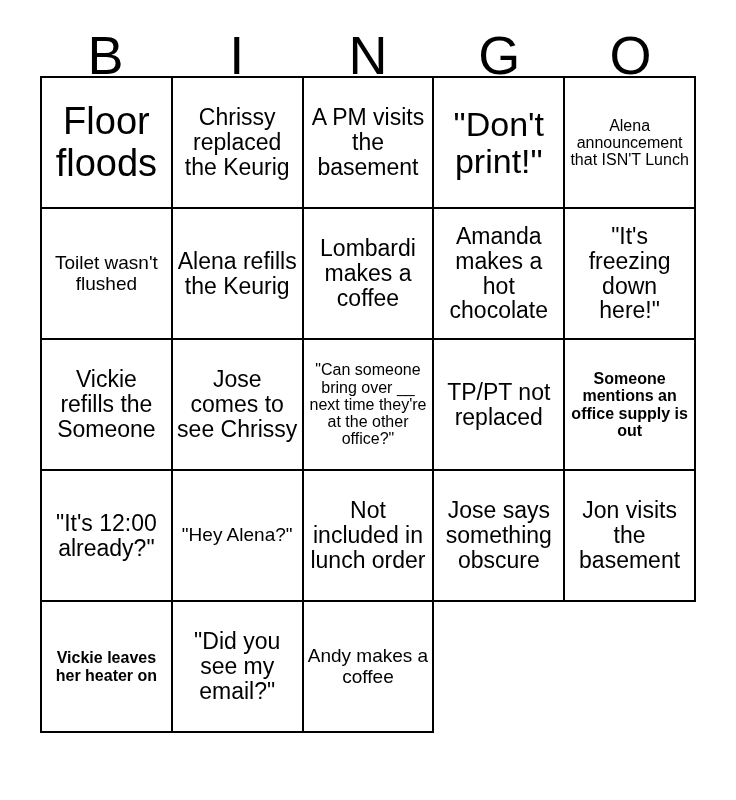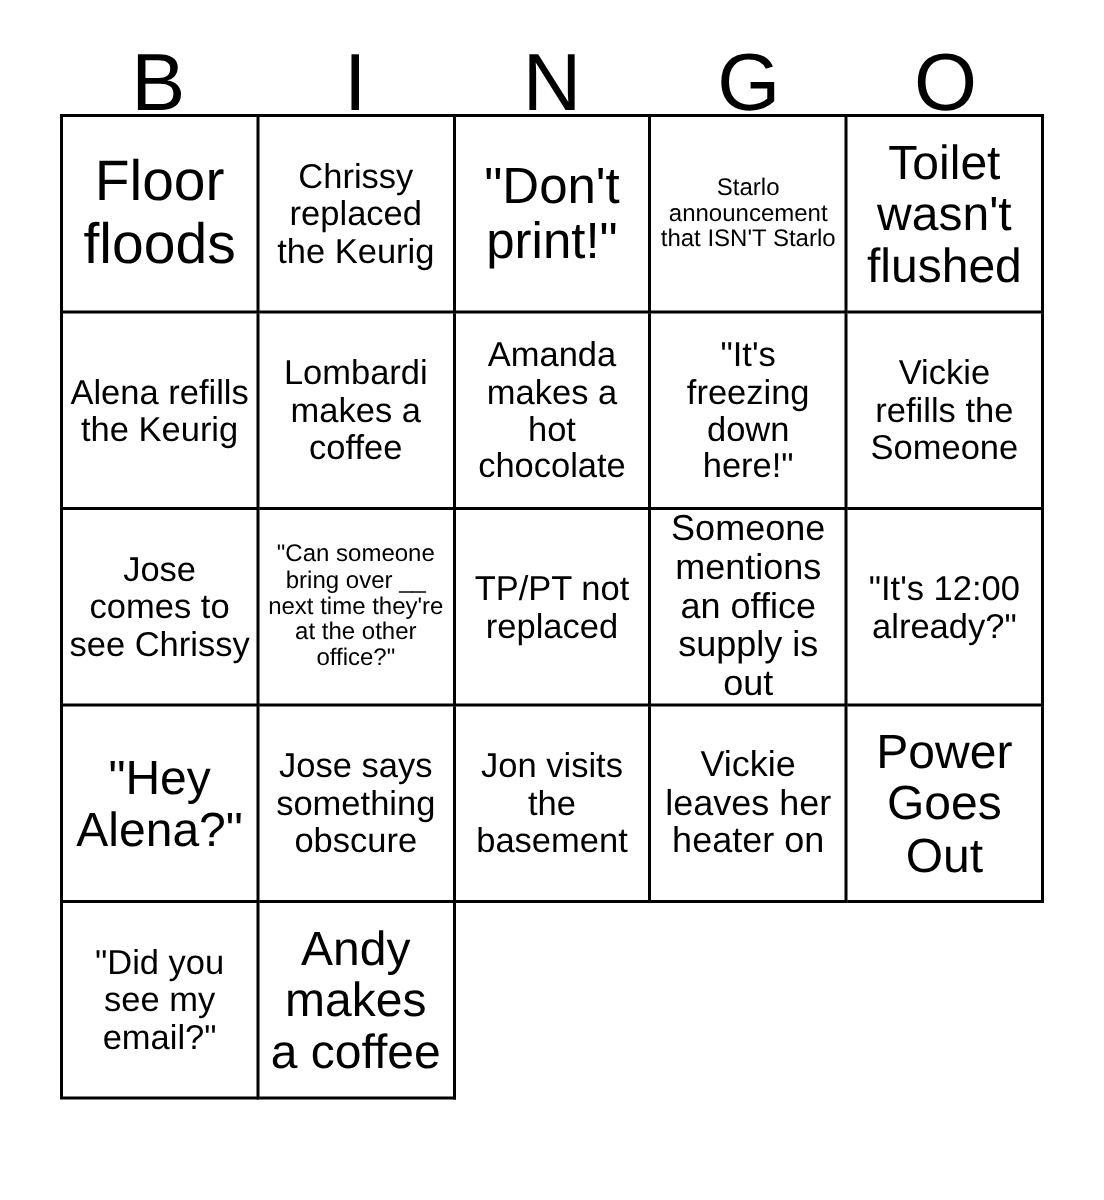--- a/index.html
+++ b/index.html
@@ -61,23 +61,23 @@
   }
   .cell-text {
     display: block;
     width: 100%;
     line-height: 1.08;
     word-wrap: break-word;
   }
   
   .fs-xxl { font-size: 38px; }
   .fs-xl  { font-size: 34px; }
-  .fs-l   { font-size: 32px; }
+  .fs-l   { font-size: 19px; }
   .fs-m   { font-size: 23px; }
-  .fs-s   { font-size: 24px; }
+  .fs-s   { font-size: 16px; font-weight: bold; }
   .fs-xs  { font-size: 16px; }
 </style>
 </head>
 <body>
 
 <div class="card">
   <div class="header">
     <div class="header-letter">B</div>
     <div class="header-letter">I</div>
     <div class="header-letter">N</div>
@@ -87,24 +87,27 @@
 
   <div class="grid">
 
     <div class="cell">
         <span class="cell-text fs-xxl">Floor floods</span>
       </div>
     <div class="cell">
         <span class="cell-text fs-m">Chrissy replaced the Keurig</span>
       </div>
     <div class="cell">
+        <span class="cell-text fs-m">A PM visits the basement</span>
+      </div>
+    <div class="cell">
         <span class="cell-text fs-xl">"Don't print!"</span>
       </div>
     <div class="cell">
-        <span class="cell-text fs-xs">Starlo announcement that ISN'T Starlo</span>
+        <span class="cell-text fs-xs">Alena announcement that ISN'T Lunch</span>
       </div>
 
     <div class="cell">
         <span class="cell-text fs-l">Toilet wasn't flushed</span>
       </div>
     <div class="cell">
         <span class="cell-text fs-m">Alena refills the Keurig</span>
       </div>
     <div class="cell">
         <span class="cell-text fs-m">Lombardi makes a coffee</span>
@@ -132,31 +135,31 @@
     <div class="cell">
         <span class="cell-text fs-s">Someone mentions an office supply is out</span>
       </div>
     <div class="cell">
         <span class="cell-text fs-m">"It's 12:00 already?"</span>
       </div>
     <div class="cell">
         <span class="cell-text fs-l">"Hey Alena?"</span>
       </div>
     <div class="cell">
+        <span class="cell-text fs-m">Not included in lunch order</span>
+      </div>
+    <div class="cell">
         <span class="cell-text fs-m">Jose says something obscure</span>
       </div>
 
     <div class="cell">
         <span class="cell-text fs-m">Jon visits the basement</span>
       </div>
     <div class="cell">
         <span class="cell-text fs-s">Vickie leaves her heater on</span>
-      </div>
-    <div class="cell">
-        <span class="cell-text fs-l">Power Goes Out</span>
       </div>
     <div class="cell">
         <span class="cell-text fs-m">"Did you see my email?"</span>
       </div>
     <div class="cell">
         <span class="cell-text fs-l">Andy makes a coffee</span>
       </div>
   </div>
 </div>
 

